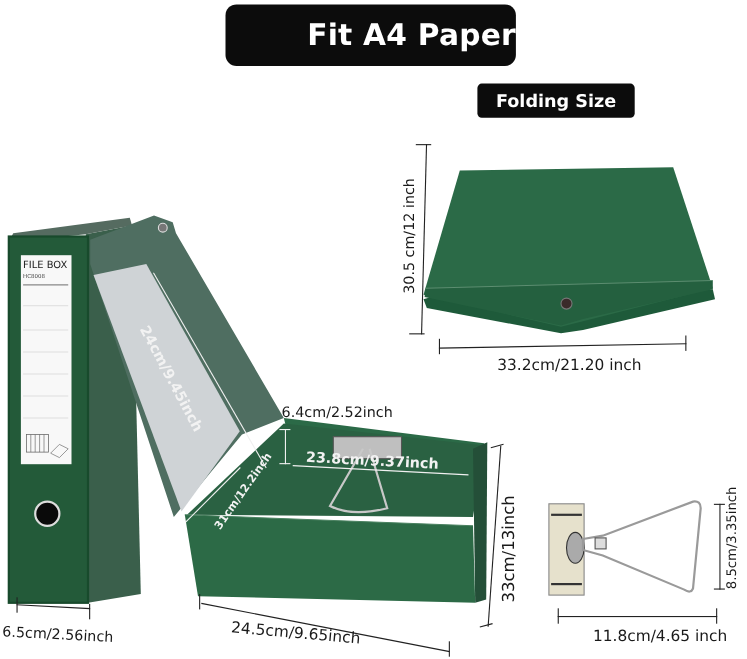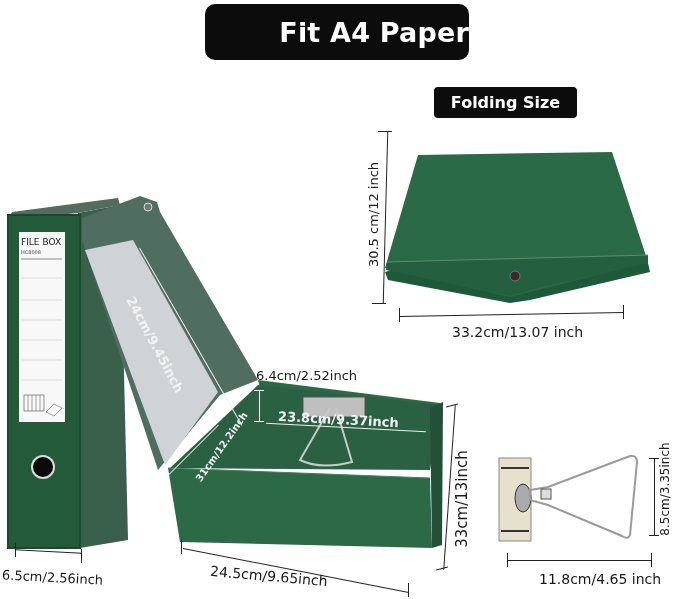--- a/index.html
+++ b/index.html
@@ -1,19 +1,19 @@
 <!DOCTYPE html>
 <html><head>
 <meta charset="utf-8">
 <style>
   html, body { margin:0; padding:0; background:#ffffff; }
   body { width:679px; height:599px; position:relative; overflow:hidden; font-family:"DejaVu Sans", sans-serif; color:#111; }
   .abs { position:absolute; }
   .title-badge { left:205px; top:4px; width:264px; height:56px; background:#0c0c0c; border-radius:10px; color:#fff; font-family:"DejaVu Sans", sans-serif; font-weight:bold; font-size:27px; display:flex; align-items:center; justify-content:flex-end; letter-spacing:0.2px; }
-  .sub-badge { left:434px; top:87px; width:143px; height:31px; background:#0c0c0c; border-radius:4px; color:#fff; font-weight:bold; font-size:16px; display:flex; align-items:center; justify-content:center; }
+  .sub-badge { left:434px; top:76px; width:143px; height:31px; background:#0c0c0c; border-radius:4px; color:#fff; font-weight:bold; font-size:16px; display:flex; align-items:center; justify-content:center; }
   .dim { font-family:"DejaVu Sans", sans-serif; font-size:13px; color:#1a1a1a; white-space:nowrap; }
   .dim-white { color:#f2f2f2; font-size:12px; font-weight:bold; }
   .line { position:absolute; background:#222; }
   .line-w { position:absolute; background:#f0f0f0; }
   svg { position:absolute; overflow:visible; }
 </style>
 </head>
 <body>
 
 <div class="abs title-badge">
@@ -34,21 +34,21 @@
 </svg>
 
 <div class="line" style="left:385px;top:131px;width:1px;height:173px;transform:rotate(1.5deg);"></div>
 <div class="line" style="left:378px;top:131px;width:14px;height:1px;"></div>
 <div class="line" style="left:372px;top:303px;width:14px;height:1px;"></div>
 <div class="abs dim" style="left:298px;top:207px;transform:rotate(-90deg);transform-origin:center;width:150px;text-align:center;">30.5 cm/12 inch</div>
 
 <div class="line" style="left:399px;top:314px;width:225px;height:1px;transform:rotate(-1deg);"></div>
 <div class="line" style="left:399px;top:308px;width:1px;height:14px;"></div>
 <div class="line" style="left:623px;top:305px;width:1px;height:14px;"></div>
-<div class="abs dim" style="left:452px;top:324px;font-size:14px;">33.2cm/13.07 inch</div>
+<div class="abs dim" style="left:452px;top:324px;font-size:14px;">33.2cm/21.20 inch</div>
 
 <svg style="left:0;top:0;width:679px;height:599px;">
 
   <polygon points="78,213 120,205 128,540 80,548" fill="#3a5f4b"></polygon>
 
   <polygon points="8,220 12,212 118,198 120,205 78,213" fill="#556b60"></polygon>
 
   <rect x="8" y="215" width="72" height="333" fill="#235a39"></rect>
   <rect x="8" y="215" width="72" height="333" fill="none" stroke="#184a2c" stroke-width="2"></rect>
 

